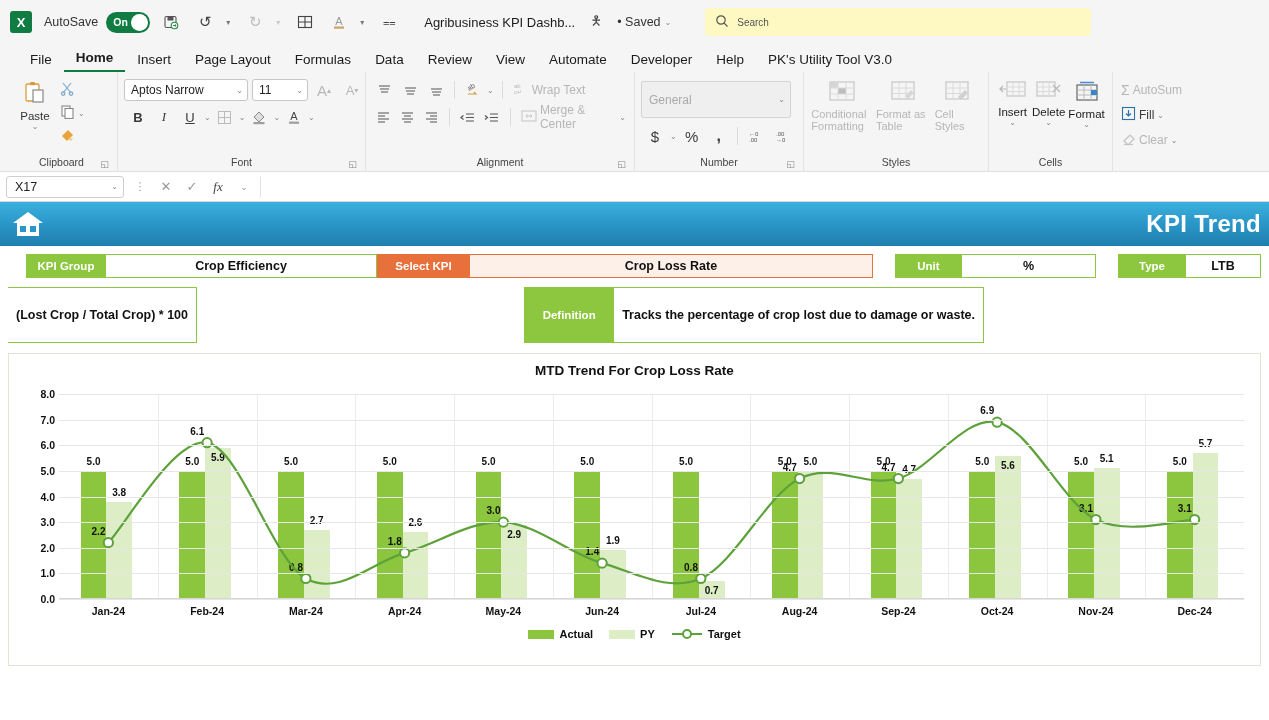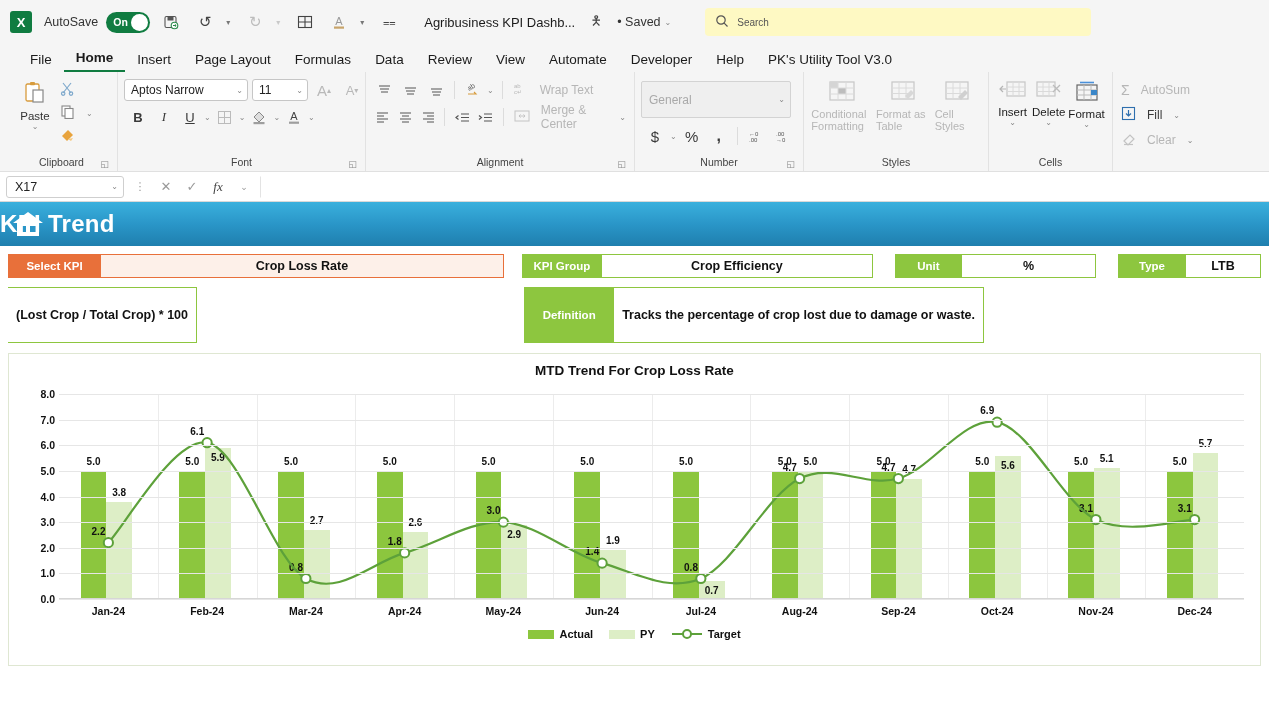--- a/index.html
+++ b/index.html
@@ -71,21 +71,21 @@
   }
   .dlg { position: absolute; right: 2px; bottom: 2px; font-size: 9px; color: #888; }
   .big-btn {
     display: flex; flex-direction: column; align-items: center;
     font-size: 11.5px; color: #333; width: 46px; padding-top: 4px;
   }
   .big-btn .ic { font-size: 20px; line-height: 22px; }
   .big-btn.dis { color: #b6b6b6; }
   .sm-col { display: flex; flex-direction: column; gap: 3px; padding-top: 4px; }
   .sm-btn {
-    display: flex; align-items: center; gap: 11px;
+    display: flex; align-items: center; gap: 3px;
     font-size: 12px; color: #3a3a3a; height: 20px; padding: 0 2px;
   }
   .sm-btn.dis { color: #b6b6b6; }
   .font-row { display: flex; align-items: center; gap: 4px; }
   .fname {
     width: 124px; height: 22px; background: #fff; border: 1px solid #c6c6c6;
     border-radius: 3px; font-size: 12px; color: #222;
     display: flex; align-items: center; justify-content: space-between; padding: 0 4px 0 6px;
   }
   .fsize {
@@ -118,21 +118,21 @@
   .fb-input { flex: 1; height: 22px; border: 1px solid transparent; border-left: 1px solid #e3e3e3; }
   
   .sheet { height: 510px; background: #fff; position: relative; }
   .banner {
     height: 44px;
     background: linear-gradient(180deg, #3ab0dd 0%, #2a96c8 50%, #1f7fae 100%);
     display: flex; align-items: center; position: relative;
   }
   .home-ic { width: 56px; display: flex; align-items: center; justify-content: center; }
   .banner-title {
-    position: absolute; left: 0; right: 16px; text-align: left;
+    position: absolute; left: 0; right: 8px; text-align: right;
     color: #fff; font-size: 24px; font-weight: bold; letter-spacing: .3px;
   }
   .kpi-row { display: flex; align-items: center; padding: 8px 8px 0; gap: 0; }
   .fld { display: flex; height: 24px; }
   .fld .lab {
     display: flex; align-items: center; justify-content: center;
     color: #fff; font-size: 11.5px; font-weight: bold; padding: 0 8px;
     white-space: nowrap;
   }
   .fld .val {
@@ -633,27 +633,27 @@
         <path d="M17 3 2 14h4v13h22V14h4z" fill="#ffffff"></path>
         <rect x="9" y="17" width="6" height="6" fill="#2a96c8"></rect>
         <rect x="19" y="17" width="6" height="6" fill="#2a96c8"></rect>
         <rect x="14.5" y="6" width="3" height="5" fill="#ffffff"></rect>
       </svg>
     </div>
     <div class="banner-title">KPI Trend</div>
   </div>
 
   <div class="kpi-row">
+    <div class="fld f-group">
+      <div class="lab">KPI Group</div>
+      <div class="val">Crop Efficiency</div>
+    </div>
     <div class="fld f-kpi">
       <div class="lab">Select KPI</div>
       <div class="val">Crop Loss Rate</div>
-    </div>
-    <div class="fld f-group">
-      <div class="lab">KPI Group</div>
-      <div class="val">Crop Efficiency</div>
     </div>
     <div class="fld f-unit">
       <div class="lab">Unit</div>
       <div class="val">%</div>
     </div>
     <div class="fld f-type">
       <div class="lab">Type</div>
       <div class="val">LTB</div>
     </div>
   </div>

